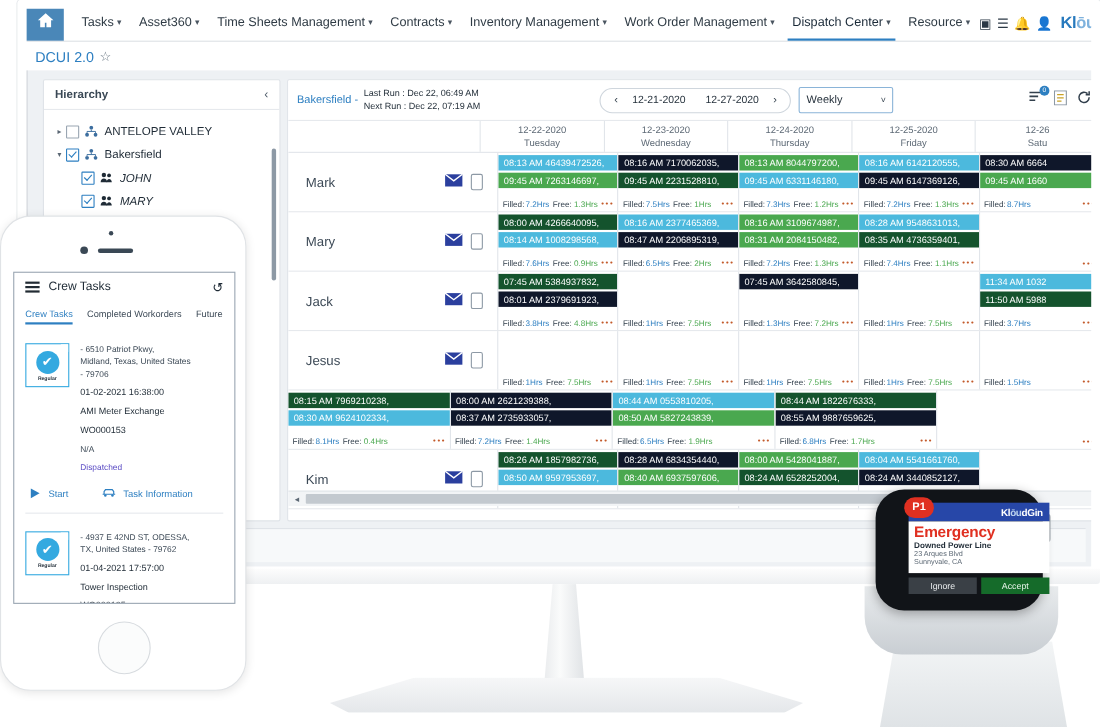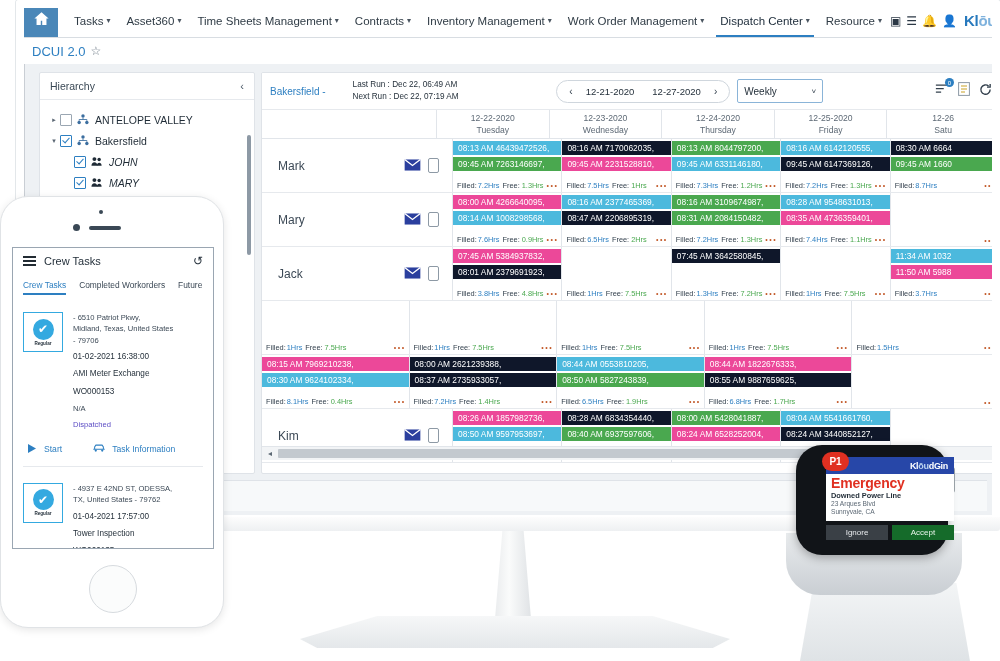--- a/index.html
+++ b/index.html
@@ -54,21 +54,21 @@
 
   
   .hier{
     position:absolute;left:14px;top:8px;width:214px;height:400px;
     background:#ffffff;border:1px solid #dfe3e8;border-radius:2px;
   }
   .hier-head{
     height:26px;display:flex;align-items:center;justify-content:space-between;
     padding:0 10px;border-bottom:1px solid #e6e9ed;
   }
-  .hier-head .t{font-size:10.5px;color:#3a4855;font-weight:normal;}
+  .hier-head .t{font-size:10.5px;color:#3a4855;font-weight:bold;}
   .hier-head .chev{font-size:11px;color:#4c5a68;cursor:pointer;}
   .hier-search{
     margin:8px 10px 0 10px;height:21px;border:1px solid #cfd6dd;border-radius:2px;
     display:flex;align-items:center;padding:0 7px;
   }
   .hier-search input{
     border:0;outline:0;font-size:10.5px;color:#7b8793;width:100%;
     font-family:"Liberation Sans", sans-serif;background:transparent;
   }
   .tree{margin-top:9px;padding-left:8px;}
@@ -90,21 +90,21 @@
     background:#8d99a5;border-radius:2px;
   }
 
   
   .sched{
     position:absolute;left:236px;top:8px;right:0px;height:400px;
     background:#ffffff;border:1px solid #dfe3e8;border-radius:2px;overflow:hidden;
   }
   .sched-top{
     height:36px;border-bottom:1px solid #e6e9ed;display:flex;align-items:center;
-    padding:0 8px;background:#fff;gap:22px;
+    padding:0 8px;background:#fff;
   }
   .loc{font-size:10px;color:#2d7fc1;margin-right:5px;}
   .runs{font-size:8.2px;color:#1f2b36;line-height:1.45;}
   .datenav{
     margin-left:auto;display:flex;align-items:center;
   }
   .daterange{
     display:flex;align-items:center;border:1px solid #cfd6dd;border-radius:13px;
     height:21px;padding:0 8px;background:#fff;
   }
@@ -145,21 +145,21 @@
   .cell{
     flex:1 1 0;border-right:1px solid #e1e5ea;position:relative;
     padding:2px 0 0 0;overflow:hidden;
   }
   .bar{
     height:14px;line-height:14px;font-size:8.4px;color:#ffffff;
     padding-left:5px;margin-bottom:2px;white-space:nowrap;overflow:hidden;cursor:pointer;
   }
   .b-cyan{background:#4cb9dd;}
   .b-green{background:#4aa84f;}
-  .b-orange{background:#ec4899;}
+  .b-orange{background:#14532d;}
   .b-navy{background:#0f172a;}
   .foot{
     position:absolute;bottom:2px;left:0;right:0;display:flex;align-items:center;
     font-size:7.4px;padding-left:4px;
   }
   .foot .lbl{color:#33404d;}
   .foot .f1{color:#2d7fc1;margin:0 3px 0 1px;}
   .foot .f2{color:#4aa84f;margin-left:2px;}
   .dots{margin-left:auto;color:#c35a2a;letter-spacing:1.5px;font-size:7px;padding-right:3px;}
 
@@ -667,20 +667,28 @@
               <div class="bar b-cyan">11:34 AM 1032</div>
               <div class="bar b-orange">11:50 AM 5988</div>
               <div class="foot">
                 <span class="lbl">Filled:</span>
                 <span class="f1">3.7Hrs</span>
                 <span class="dots">•••</span>
               </div>
             </div>
           </div>
           <div class="row">
+            <div class="r-name">
+              <span class="nm">Jesus</span>
+              <span class="mail"><svg width="17" height="12" viewBox="0 0 18 13">
+                  <rect x=".5" y=".5" width="17" height="12" fill="#2b3f9e"></rect>
+                  <path d="M.5.5L9 7 17.5.5" stroke="#fff" stroke-width="1.4" fill="none"></path>
+                </svg></span>
+              <span class="dev"></span>
+            </div>
             <div class="cell">
               <div class="foot">
                 <span class="lbl">Filled:</span>
                 <span class="f1">1Hrs</span>
                 <span class="lbl">Free:</span>
                 <span class="f2">7.5Hrs</span>
                 <span class="dots">•••</span>
               </div>
             </div>
             <div class="cell">

